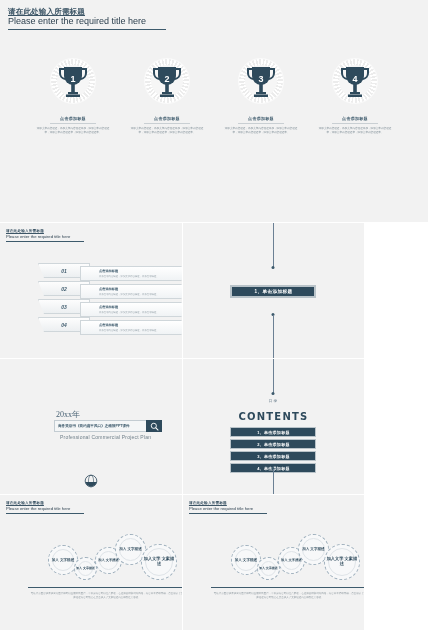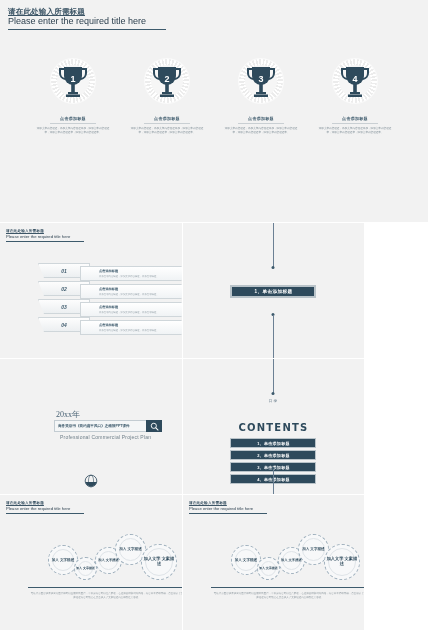--- a/index.html
+++ b/index.html
@@ -131,21 +131,21 @@
     position: absolute; left: 60px; top: 75px; font-size: 5px; color: #6f7f89;
     letter-spacing: .2px;
   }
   .globe { position: absolute; left: 50%; top: 115px; transform: translateX(-50%); }
 
   
   .cts { position: absolute; left: 50%; top: 40px; transform: translateX(-50%);
          display: flex; flex-direction: column; align-items: center; }
   .cts .cn { font-size: 3.6px; color: #4a6375; letter-spacing: 1px; }
   .cts .en { font-size: 10px; color: #2e4a5c; font-weight: bold; letter-spacing: 1.2px;
-             font-family: "DejaVu Sans", sans-serif; margin-top: 19px; }
+             font-family: "DejaVu Sans", sans-serif; margin-top: 8px; }
   .ctlist { margin-top: 5px; display: flex; flex-direction: column; gap: 2px; }
   .ctitem {
     width: 86px; height: 10px; background: #2e4a5c; border: 1.5px solid #b9c3c9;
     display: flex; align-items: center; justify-content: center;
   }
   .ctitem span { font-size: 4px; color: #fff; font-weight: bold; letter-spacing: .3px; }
 
   
   .circles { position: absolute; left: 0; right: 0; top: 36px; height: 52px; }
   .circ {

